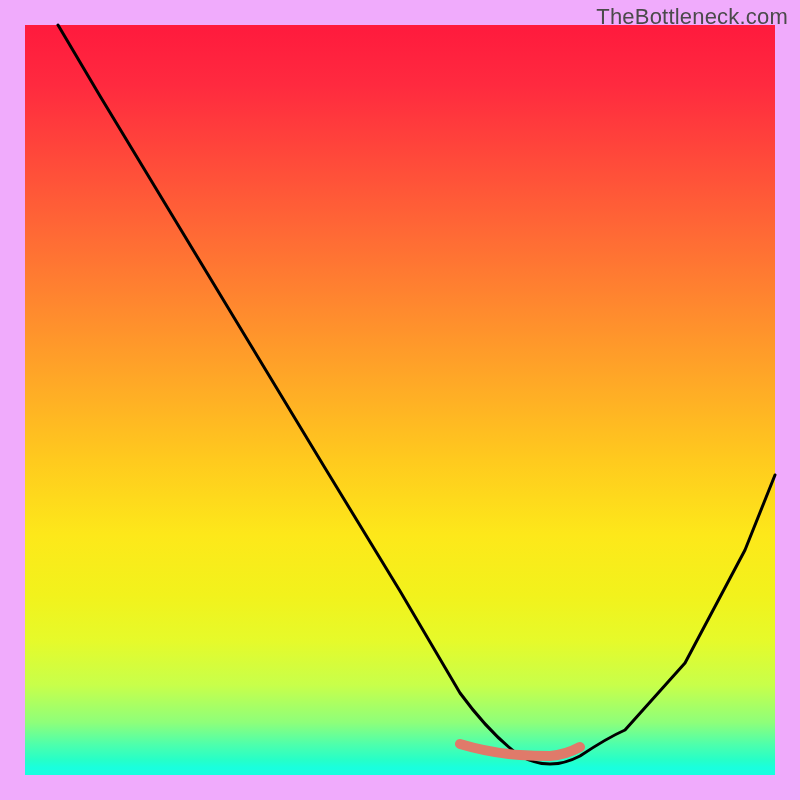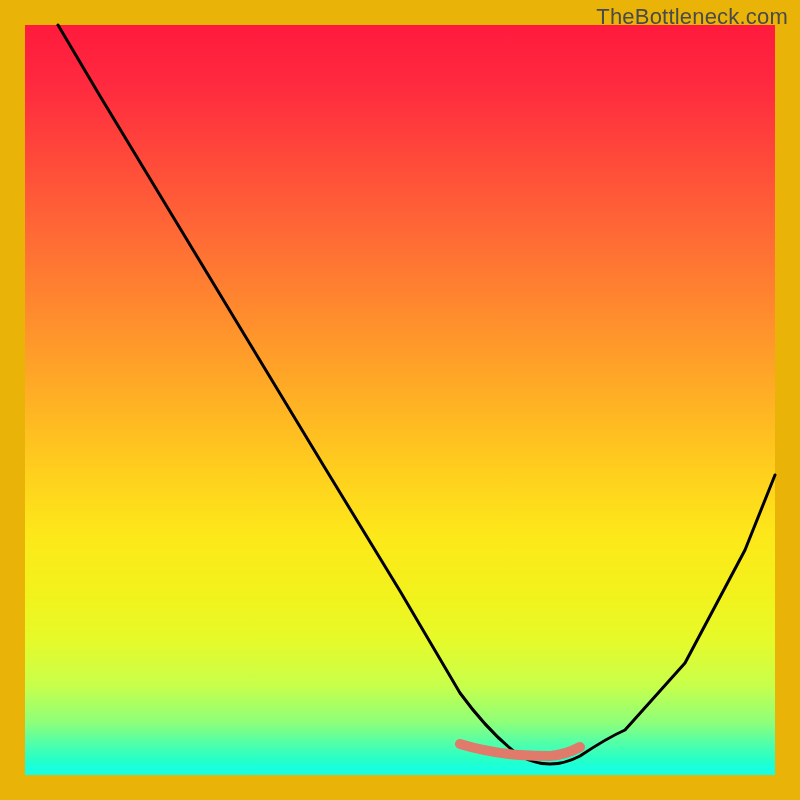--- a/index.html
+++ b/index.html
@@ -1,21 +1,21 @@
 <!DOCTYPE html>
 <html><head>
 <meta charset="utf-8">
 <style>
   * { margin: 0; padding: 0; box-sizing: border-box; }
   html, body { width: 800px; height: 800px; overflow: hidden; }
   .chart-container {
     width: 800px;
     height: 800px;
     position: relative;
-    background: #eab308;
+    background: #f0abfc;
     padding-left: 47px;
   }
   .plot-area {
     position: absolute;
     left: 25px;
     top: 25px;
     width: 750px;
     height: 750px;
     background: linear-gradient(to bottom,
       #ff1a3d 0%,

